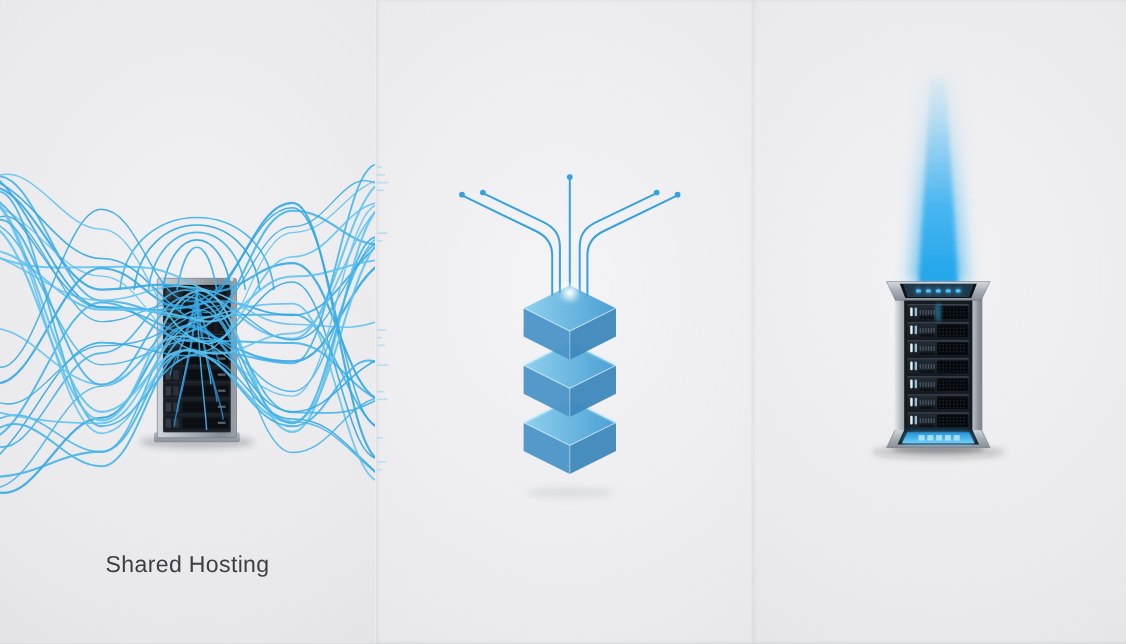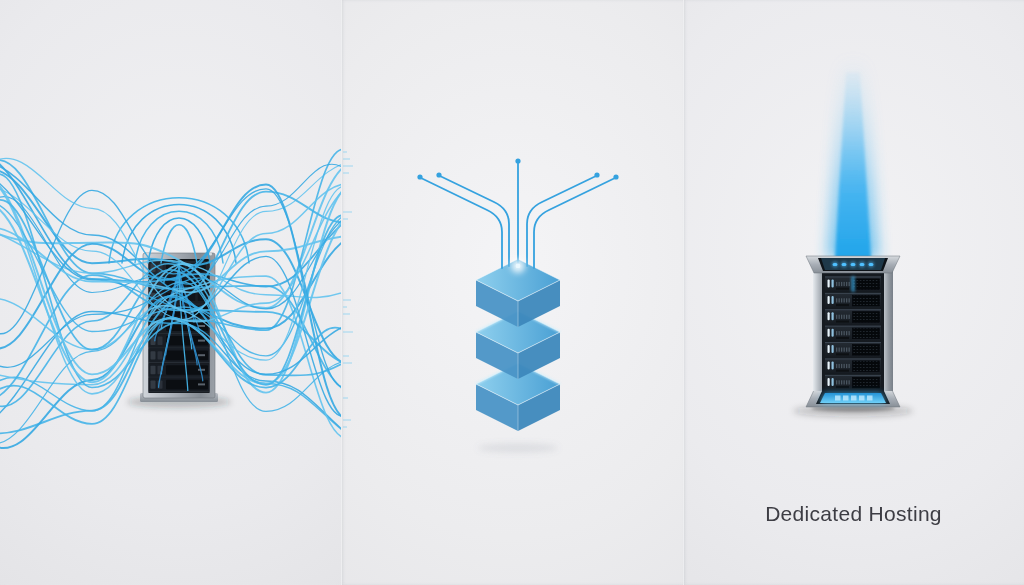--- a/index.html
+++ b/index.html
@@ -167,20 +167,21 @@
             <path d="M -8 180.67445793375373 C 30 205.15200864709914 55 393.8898219522089 92 393.8898219522089 C 128 393.8898219522089 140 307.92103786952794 179 318.984487070702 C 218 330.0479362718761 230 303.13067846465856 266 303.13067846465856 C 302 303.13067846465856 314 209.04012878239155 350 184.56257806904614" stroke="#63c3ee" stroke-width="1.54" opacity="0.9"></path>
             <path d="M -8 393.82471735286526 C 30 363.98527870117687 55 423.8882902460173 92 423.8882902460173 C 128 423.8882902460173 140 302.3205203860998 179 318.9464807319455 C 218 335.57244107779115 230 387.55363604752347 266 387.55363604752347 C 302 387.55363604752347 314 304.1931498358026 350 334.032588487491" stroke="#45b4e8" stroke-width="1.78" opacity="0.9"></path>
             <path d="M -8 163.09689193591475 C 30 176.27176959626377 55 235.00001793703996 92 235.00001793703996 C 128 235.00001793703996 140 271.84030152345076 179 293.9657271206379 C 218 316.091152717825 230 374.35645889956504 266 374.35645889956504 C 302 374.35645889956504 314 337.12068470939994 350 323.9458070490509" stroke="#35a9e2" stroke-width="1.50" opacity="0.9"></path>
             <path d="M -8 298.2623243939597 C 30 298.11469007772394 55 349.58097052085213 92 349.58097052085213 C 128 349.58097052085213 140 289.8771829865873 179 309.5595028330572 C 218 329.2418226795271 230 233.42743585119024 266 233.42743585119024 C 302 233.42743585119024 314 183.39837533794343 350 183.54600965417922" stroke="#63c3ee" stroke-width="1.53" opacity="0.9"></path>
             <path d="M -8 202.80698365950957 C 30 175.02382414368913 55 349.72270539519377 92 349.72270539519377 C 128 349.72270539519377 140 255.75253247842193 179 271.65006387839094 C 218 287.54759527835995 230 384.7671170765534 266 384.7671170765534 C 302 384.7671170765534 314 190.1768904114142 350 217.96004992723465" stroke="#45b4e8" stroke-width="1.75" opacity="0.9"></path>
             <path d="M -8 330.3842410785146 C 30 359.68824965087697 55 190.3045990972314 92 190.3045990972314 C 128 190.3045990972314 140 282.82056310167536 179 273.14896693173796 C 218 263.47737076180056 230 188.81897068349645 266 188.81897068349645 C 302 188.81897068349645 314 413.6896961508319 350 384.3856875784695" stroke="#35a9e2" stroke-width="1.33" opacity="0.9"></path>
             <path d="M -8 162.08843738446012 C 30 142.3159568165429 55 208.32611504523084 92 208.32611504523084 C 128 208.32611504523084 140 295.7213042075746 179 308.7775220167823 C 218 321.83373982599005 230 360.11164190247655 266 360.11164190247655 C 302 360.11164190247655 314 167.7582052666694 350 187.53068583458662" stroke="#63c3ee" stroke-width="1.28" opacity="0.9"></path>
           </g>
         </svg>
       </div>
+    <div class="label">Shared Hosting</div>
   </section>
 
   <section class="panel" id="panel-vps">
     <div class="art" id="art-vps">
         <svg width="342" height="585" viewBox="0 0 342 585">
           <defs>
             <linearGradient id="vTop" x1="0" y1="0" x2="1" y2="0">
               <stop offset="0" stop-color="#8fd0ee" stop-opacity="1"></stop>
               <stop offset="1" stop-color="#4aa0d4" stop-opacity="1"></stop>
             </linearGradient>
@@ -415,16 +416,15 @@
               <polygon points="142,393 198,393 203,403 137,403" fill="url(#dLcd)"></polygon>
               <rect x="152" y="395.5" width="5.5" height="5" fill="#bfeaff" opacity="0.8"></rect>
               <rect x="160" y="395.5" width="5.5" height="5" fill="#bfeaff" opacity="0.8"></rect>
               <rect x="168" y="395.5" width="5.5" height="5" fill="#bfeaff" opacity="0.8"></rect>
               <rect x="176" y="395.5" width="5.5" height="5" fill="#bfeaff" opacity="0.8"></rect>
               <rect x="184" y="395.5" width="5.5" height="5" fill="#bfeaff" opacity="0.8"></rect>
             </g>
           </g>
         </svg>
       </div>
-    <div class="label">Dedicated Hosting</div>
   </section>
 
 </div>
 
 </body></html>

